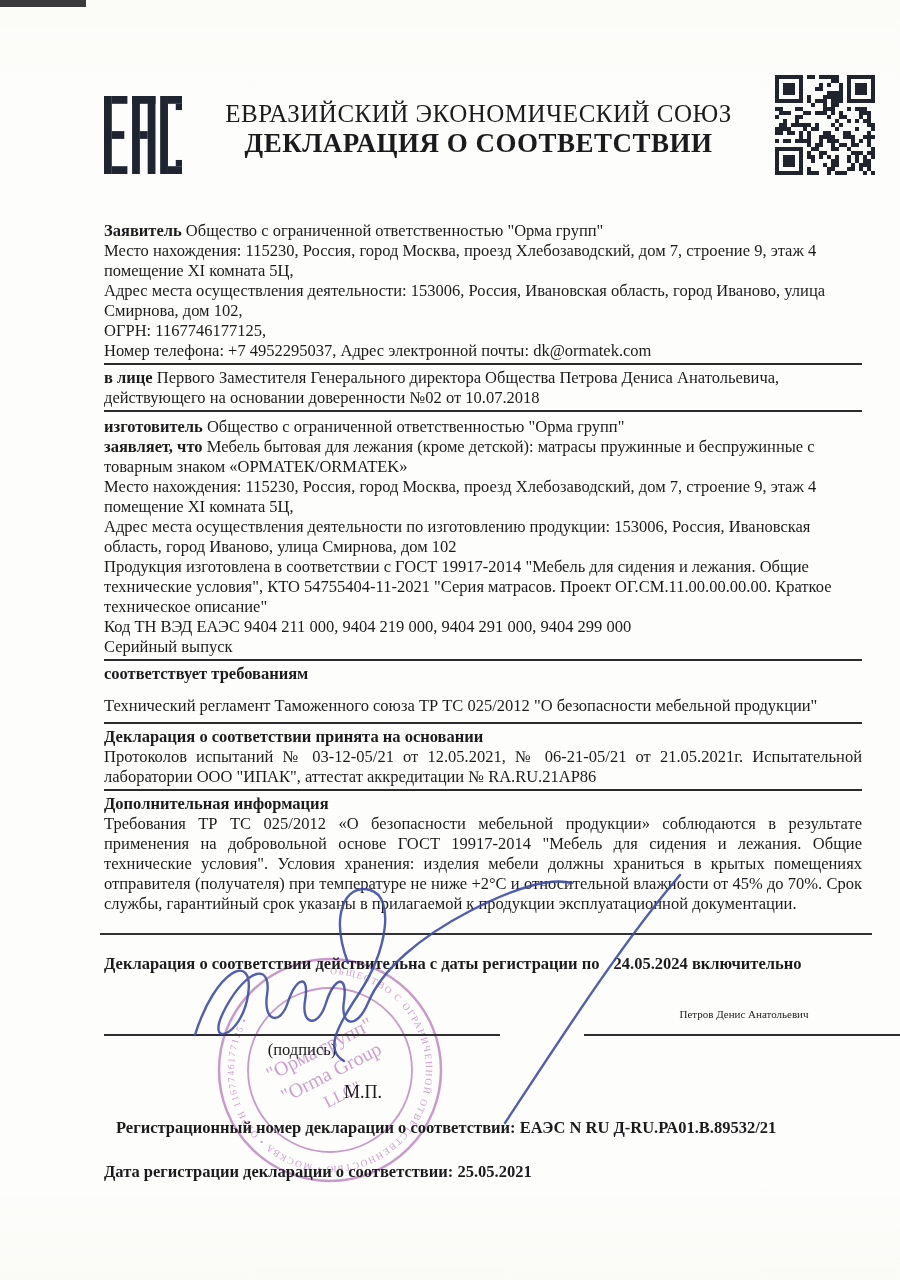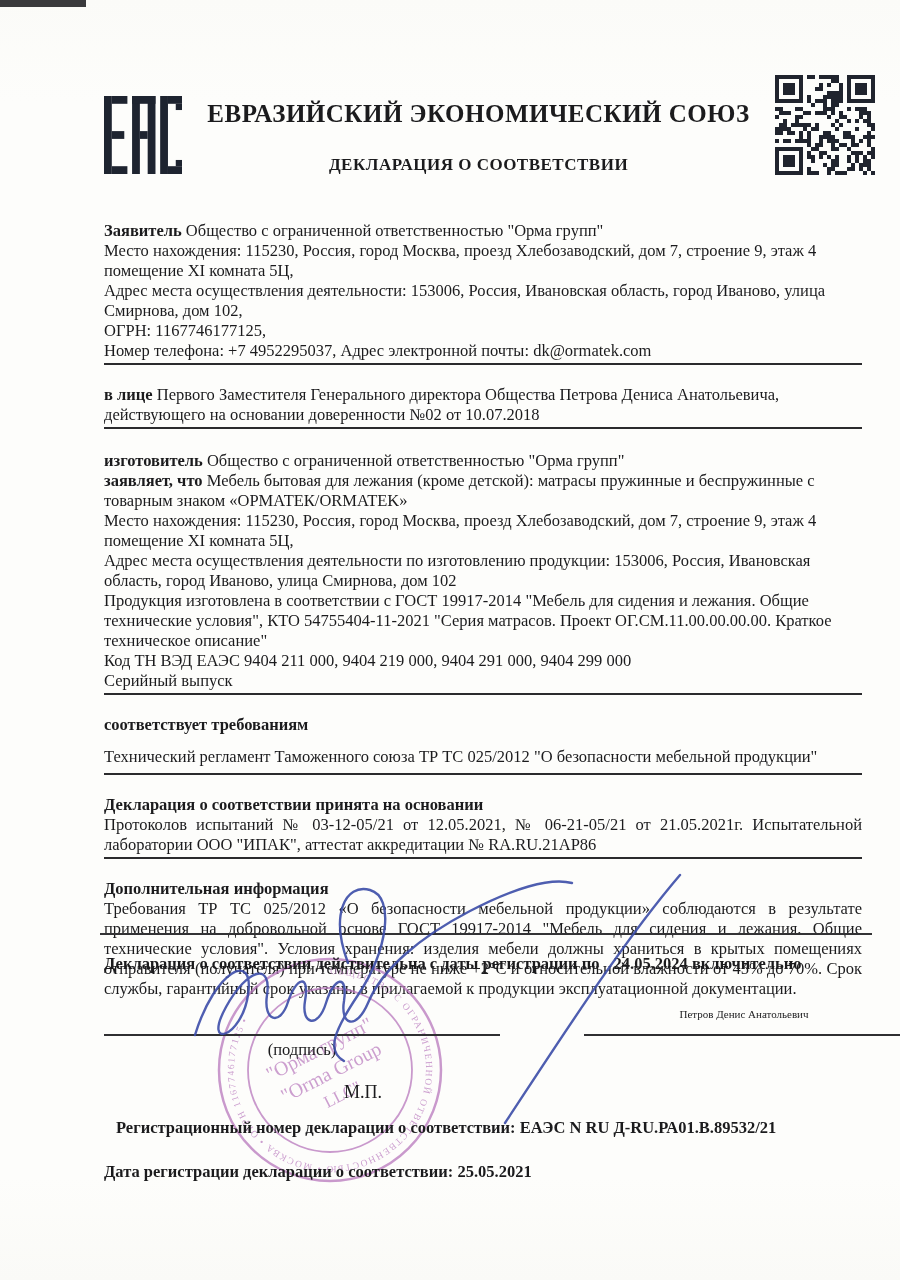--- a/index.html
+++ b/index.html
@@ -6,27 +6,27 @@
   .page{
     position:relative;width:900px;height:1280px;margin:0 auto;
     background:linear-gradient(180deg,#fbfbf8 0%,#fdfdfb 8%,#fdfdfb 92%,#fafaf7 100%);
     font-family:"Liberation Serif","DejaVu Serif",serif;
     color:#1b1b1d;overflow:hidden;
   }
   .scan-mark{position:absolute;left:0;top:0;width:86px;height:7px;background:#3a3a3c;}
   .header{display:flex;align-items:flex-start;margin:75px 25px 0 104px;}
   .eac-logo{width:78px;height:100px;margin-top:10px;flex:0 0 auto;}
   .titles{flex:1;text-align:center;padding:24px 8px 0 8px;}
-  .title1{font-weight:bold;font-size:25px;letter-spacing:.5px;line-height:30px;}
-  .title2{font-weight:bold;font-size:17px;letter-spacing:.5px;line-height:28px;margin-top:22px;}
+  .title1{font-weight:normal;font-size:25px;letter-spacing:.5px;line-height:30px;}
+  .title2{font-weight:bold;font-size:27px;letter-spacing:.5px;line-height:28px;}
   .qr{width:100px;height:100px;flex:0 0 auto;margin-top:0;}
   .body{margin:36px 38px 0 104px;width:758px;font-size:16.5px;line-height:20px;}
   .body p{margin:0;}
   .sec{padding:0;}
-  .sec.rule{border-top:2px solid #2b2b2d;padding-top:20px;margin-top:2px;}
+  .sec.rule{border-top:2px solid #2b2b2d;padding-top:3px;margin-top:2px;}
   b.lead{font-weight:bold;}
   .just{text-align:justify;}
   .gap-top{margin-top:12px !important;}
   .bold{font-weight:bold;}
   
   .abs{position:absolute;}
   .divider-big{left:100px;top:933px;width:772px;border-top:2px solid #333335;}
   .validity{left:104px;top:954px;width:770px;font-size:16.5px;font-weight:bold;z-index:4;}
   .validity .vdate{margin-left:14px;}
   .sigline-left{left:104px;top:1008px;width:396px;height:26px;border-bottom:2px solid #2f2f31;z-index:4;}

